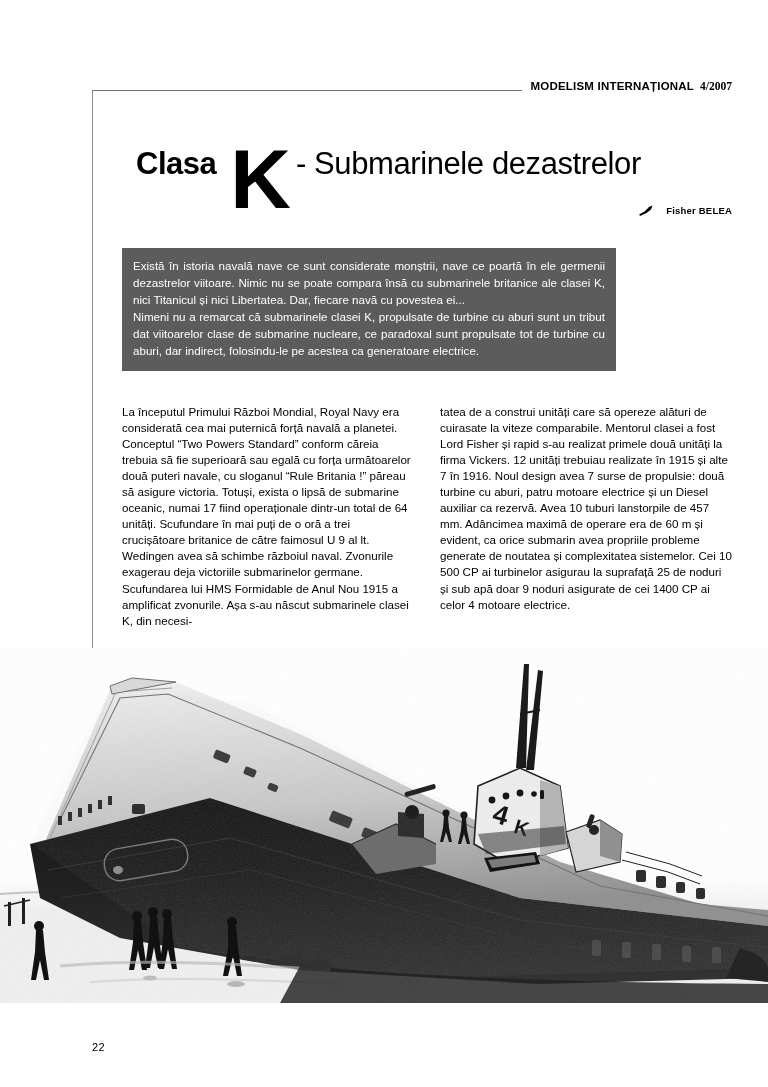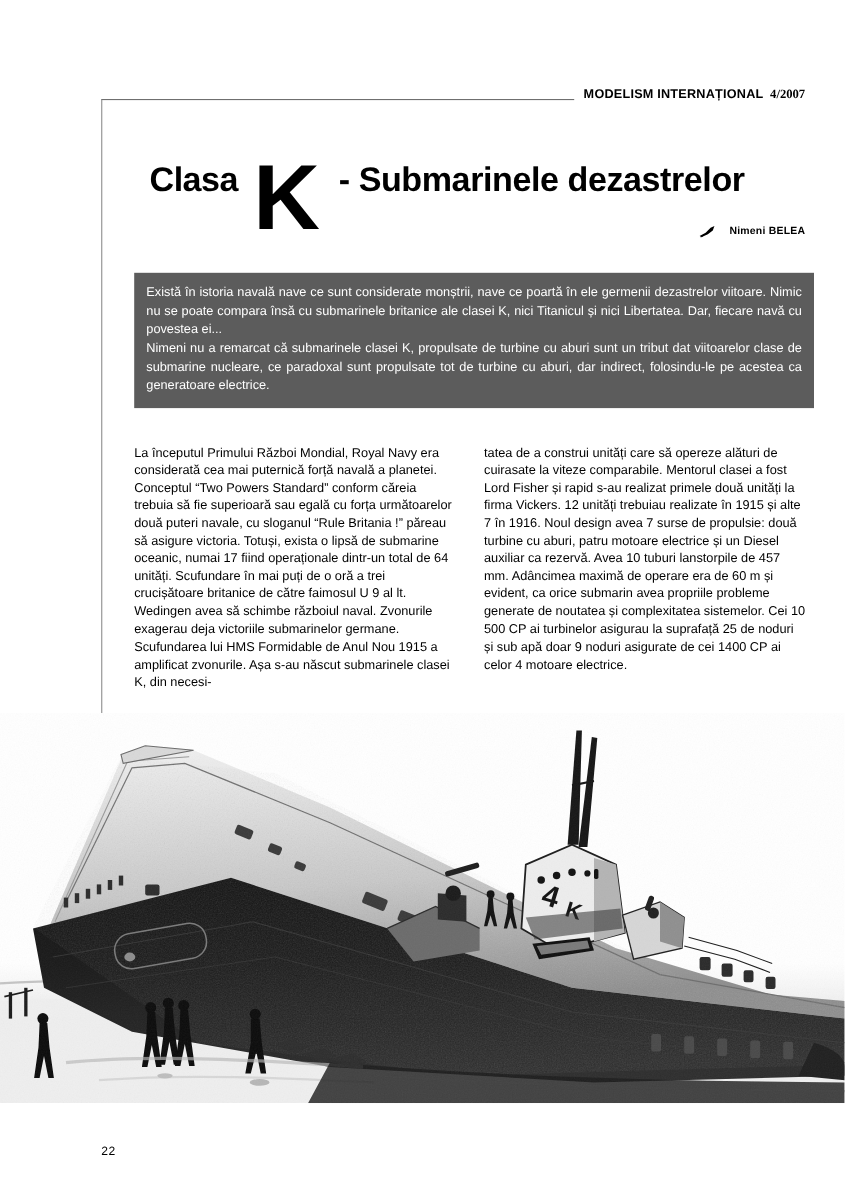--- a/index.html
+++ b/index.html
@@ -72,23 +72,23 @@
     font-size: 84px;
     font-weight: bold;
     line-height: 0.72;
     margin: 0 6px 0 14px;
     letter-spacing: -3px;
     position: relative;
     top: 3px;
   }
   .title-rest {
     font-size: 31px;
-    font-weight: bold;
+    font-weight: normal;
     letter-spacing: -0.4px;
-    margin-left: 14px;
+    margin-left: 2px;
   }
 
   
   .byline {
     position: absolute;
     right: 36px;
     top: 205px;
     display: flex;
     align-items: center;
     gap: 12px;
@@ -102,21 +102,21 @@
     height: 11px;
     position: relative;
   }
   .pen-icon svg { display: block; }
 
   
   .intro-box {
     position: absolute;
     left: 122px;
     top: 248px;
-    width: 618px;
+    width: 494px;
     padding: 9px 11px 12px 11px;
     box-sizing: border-box;
     background: #5c5c5c;
     color: #ffffff;
   }
   .intro-box p {
     margin: 0;
     font-size: 11.6px;
     line-height: 1.47;
     text-align: justify;
@@ -180,21 +180,21 @@
   </div>
 </div>
 
 <div class="byline">
   <span class="pen-icon">
     <svg width="16" height="11" viewBox="0 0 16 11">
       <path d="M1 9.5 L6.5 6.5 L11 2 L14.5 0.5 L13 4.5 L8.5 8 L3 10.5 Z" fill="#000"></path>
       <path d="M1 10.5 L5 9 L2.5 10.8 Z" fill="#000"></path>
     </svg>
   </span>
-  <span>Nimeni BELEA</span>
+  <span>Fisher BELEA</span>
 </div>
 
 <div class="intro-box">
   <p>Există în istoria navală nave ce sunt considerate monștrii, nave ce poartă în ele germenii dezastrelor viitoare. Nimic nu se poate compara însă cu submarinele britanice ale clasei K, nici Titanicul și nici Libertatea. Dar, fiecare navă cu povestea ei...</p>
   <p>Nimeni nu a remarcat că submarinele clasei K, propulsate de turbine cu aburi sunt un tribut dat viitoarelor clase de submarine nucleare, ce paradoxal sunt propulsate tot de turbine cu aburi, dar indirect, folosindu-le pe acestea ca generatoare electrice.</p>
 </div>
 
 <div class="columns">
   <div class="col">
     <p>La începutul Primului Război Mondial, Royal Navy era considerată cea mai puternică forță navală a planetei. Conceptul “Two Powers Standard” conform căreia trebuia să fie superioară sau egală cu forța următoarelor două puteri navale, cu sloganul “Rule Britania !” păreau să asigure victoria. Totuși, exista o lipsă de submarine oceanic, numai 17 fiind operaționale dintr-un total de 64 unități. Scufundare în mai puți de o oră a trei crucișătoare britanice de către faimosul U 9 al lt. Wedingen avea să schimbe războiul naval. Zvonurile exagerau deja victoriile submarinelor germane. Scufundarea lui HMS Formidable de Anul Nou 1915 a amplificat zvonurile. Așa s-au născut submarinele clasei K, din necesi-</p>

